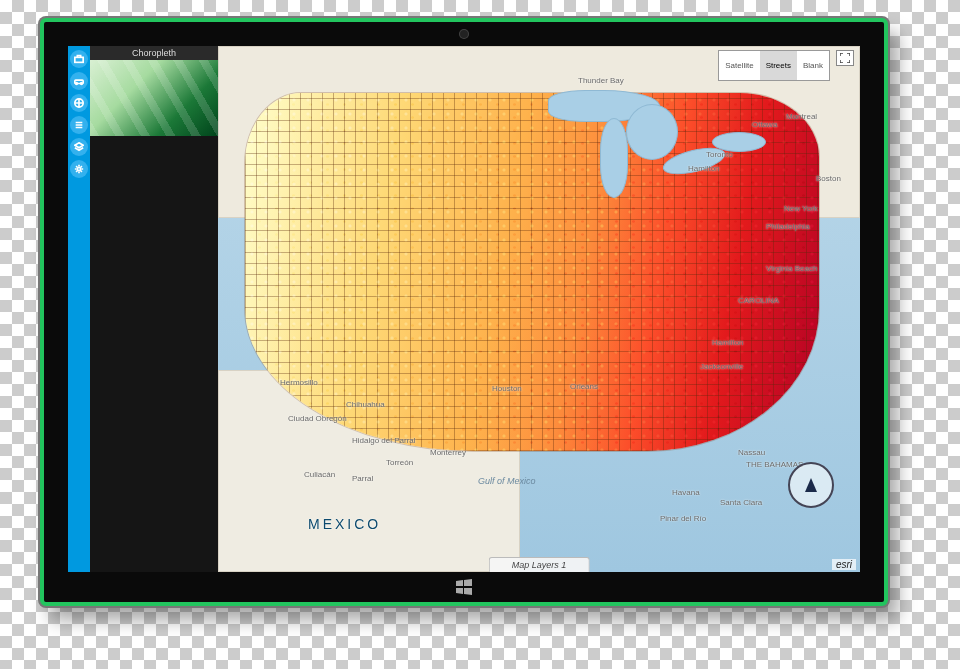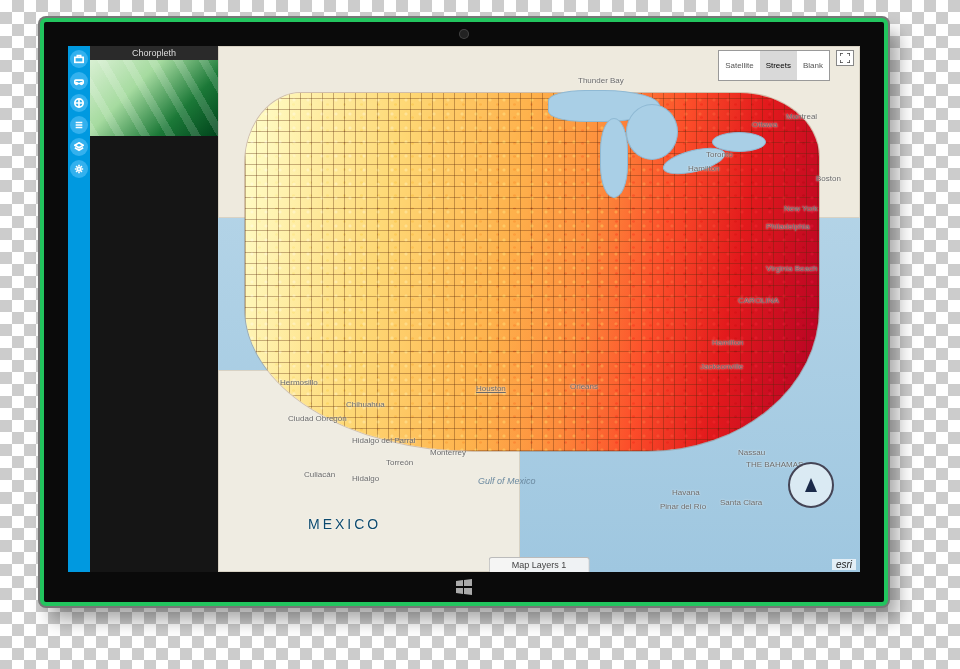--- a/index.html
+++ b/index.html
@@ -127,21 +127,21 @@
   .scale .bar{width:110px;height:4px;background:linear-gradient(90deg,#333 50%,#fff 50%);
     border:1px solid #333;margin-left:auto;margin-bottom:2px;}
 
   
   .esri{position:absolute;right:4px;bottom:2px;font-size:10px;font-style:italic;color:#222;
     background:rgba(255,255,255,.7);padding:0 4px;}
 
   
   .layertab{position:absolute;left:50%;bottom:0;transform:translateX(-50%);
     background:rgba(245,245,245,.93);border:1px solid #bbb;border-bottom:none;
-    font-size:9px;color:#444;padding:2px 22px;border-radius:3px 3px 0 0;}
+    font-size:9px;color:#444;padding:2px 22px;border-radius:3px 3px 0 0;font-style:italic;}
 
   .gulf{position:absolute;left:260px;bottom:86px;font-size:9px;color:#6c8aa0;font-style:italic;}
 </style>
 </head>
 <body>
 
 <div class="stand"></div>
 
 <div class="tablet">
   <div class="camera"></div>
@@ -222,33 +222,33 @@
           <span class="city" style="left: 488px; top: 104px;">Toronto</span>
           <span class="city" style="left: 470px; top: 118px;">Hamilton</span>
           <span class="city" style="left: 586px; top: 128px; padding-left: 12px;">Boston</span>
           <span class="city" style="left: 566px; top: 158px;">New York</span>
           <span class="city" style="left: 548px; top: 176px;">Philadelphia</span>
           <span class="city" style="left: 548px; top: 218px;">Virginia Beach</span>
           <span class="city" style="left: 520px; top: 250px;">CAROLINA</span>
           <span class="city" style="left: 494px; top: 292px;">Hamilton</span>
           <span class="city" style="left: 482px; top: 316px; text-align: center;">Jacksonville</span>
           <span class="city" style="left: 352px; top: 336px;">Orleans</span>
-          <span class="city" style="left: 258px; top: 338px; text-decoration: underline;">Houston</span>
+          <span class="city" style="left: 274px; top: 338px;">Houston</span>
           <span class="city" style="left: 520px; top: 402px;">Nassau</span>
           <span class="city" style="left: 528px; top: 414px;">THE BAHAMAS</span>
           <span class="city" style="left: 454px; top: 442px;">Havana</span>
           <span class="city" style="left: 502px; top: 452px;">Santa Clara</span>
-          <span class="city" style="left: 418px; top: 456px; padding-left: 24px;">Pinar del Río</span>
+          <span class="city" style="left: 418px; top: 468px; padding-left: 24px;">Pinar del Río</span>
           <span class="city" style="left: 62px; top: 332px;">Hermosillo</span>
           <span class="city" style="left: 128px; top: 354px;">Chihuahua</span>
           <span class="city" style="left: 70px; top: 368px;">Ciudad Obregón</span>
           <span class="city" style="left: 134px; top: 390px;">Hidalgo del Parral</span>
           <span class="city" style="left: 212px; top: 402px;">Monterrey</span>
           <span class="city" style="left: 168px; top: 412px;">Torreón</span>
-          <span class="city" style="left: 134px; top: 428px;">Hidalgo</span>
+          <span class="city" style="left: 134px; top: 428px;">Parral</span>
           <span class="city" style="left: 86px; top: 424px;">Culiacán</span>
         </div>
 
       <div class="gulf">Gulf of Mexico</div>
       <div class="city" style="left:90px;bottom:40px;font-size:14px;letter-spacing:3px;color:#0c4a6e">MEXICO</div>
 
       <div class="basemap-switch">
         <div>Satellite</div>
         <div class="active">Streets</div>
         <div>Blank</div>

